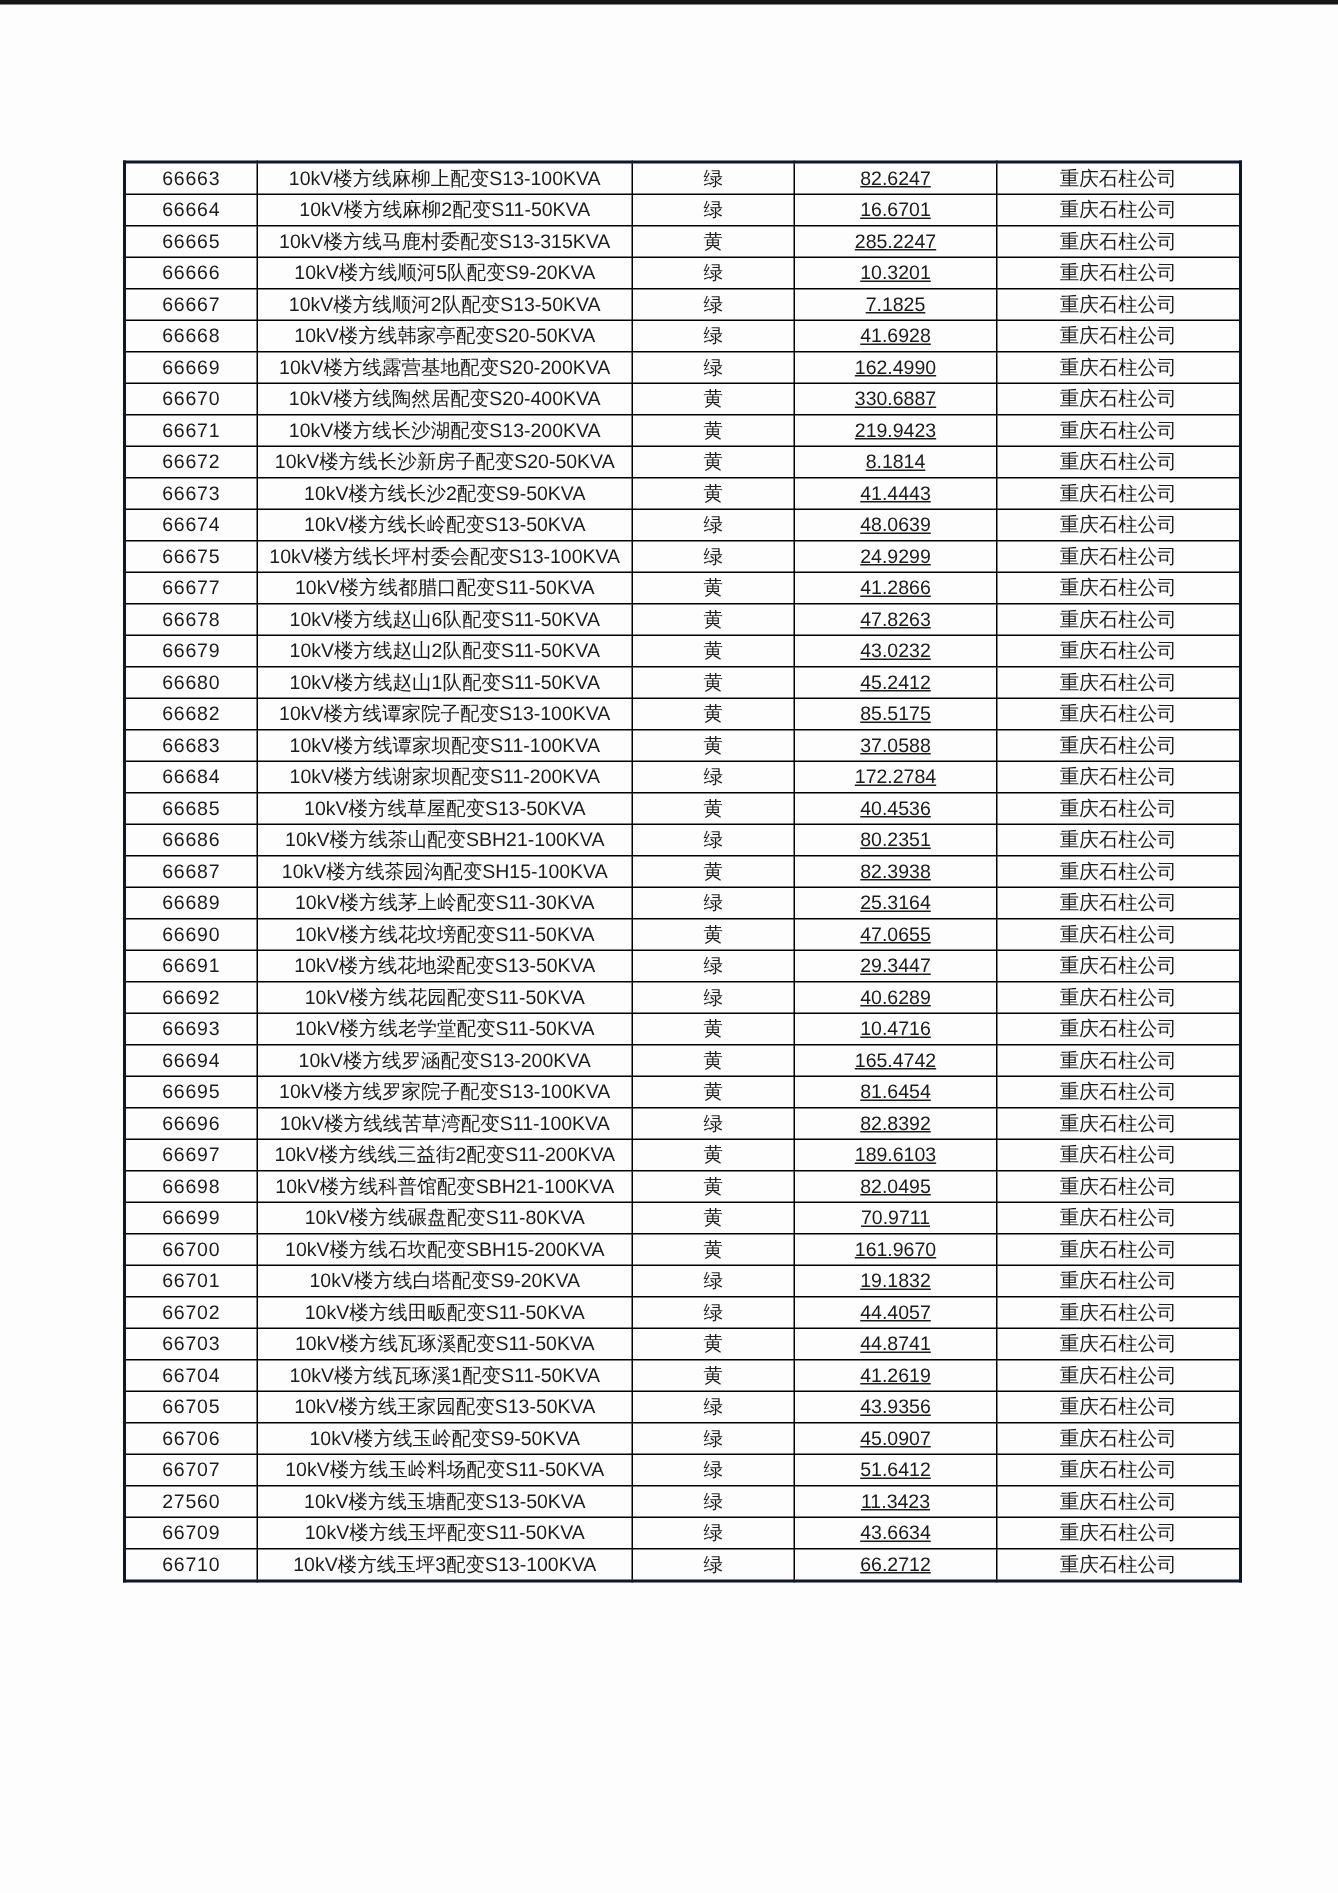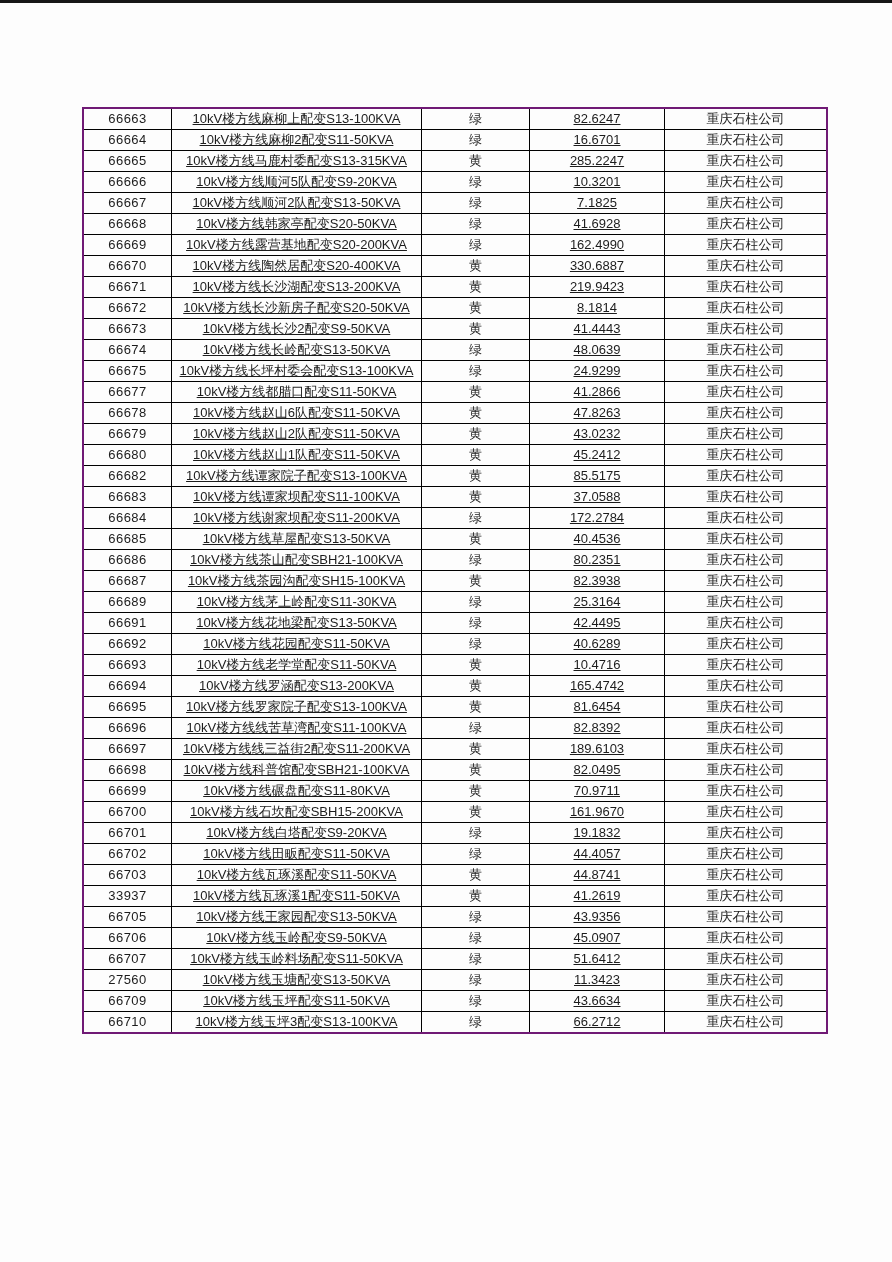--- a/index.html
+++ b/index.html
@@ -14,36 +14,36 @@
     position: absolute; top: 0; left: 0;
     width: 892px; height: 3px;
     background: #161616;
   }
   table.data-table {
     position: absolute;
     left: 82px; top: 107px;
     width: 718px;
     border-collapse: collapse;
     table-layout: fixed;
-    border: 2px solid #701a75;
+    border: 2px solid #0f172a;
   }
   table.data-table td {
     border: 1.4px solid #000;
     height: 20px;
     padding: 0 2px;
     text-align: center;
     vertical-align: middle;
     font-size: 13px;
     color: #1c1c1c;
     white-space: nowrap;
     overflow: hidden;
     line-height: 20px;
   }
   td.col-id      { width: 83px;  letter-spacing: 0.5px; }
-  td.col-name    { width: 245px; text-decoration: underline; }
+  td.col-name    { width: 245px; }
   td.col-flag    { width: 103px; }
   td.col-value   { width: 130px; text-decoration: underline; }
   td.col-company { width: 157px; color: #a03a30; }
 </style>
 </head>
 <body>
 
 <div class="top-edge"></div>
 
 <table class="data-table">
@@ -210,24 +210,31 @@
     <td class="col-company">重庆石柱公司</td>
   </tr>
       <tr>
     <td class="col-id">66689</td>
     <td class="col-name">10kV楼方线茅上岭配变S11-30KVA</td>
     <td class="col-flag">绿</td>
     <td class="col-value">25.3164</td>
     <td class="col-company">重庆石柱公司</td>
   </tr>
       <tr>
+    <td class="col-id">66690</td>
+    <td class="col-name">10kV楼方线花坟塝配变S11-50KVA</td>
+    <td class="col-flag">黄</td>
+    <td class="col-value">47.0655</td>
+    <td class="col-company">重庆石柱公司</td>
+  </tr>
+      <tr>
     <td class="col-id">66691</td>
     <td class="col-name">10kV楼方线花地梁配变S13-50KVA</td>
     <td class="col-flag">绿</td>
-    <td class="col-value">42.4495</td>
+    <td class="col-value">29.3447</td>
     <td class="col-company">重庆石柱公司</td>
   </tr>
       <tr>
     <td class="col-id">66692</td>
     <td class="col-name">10kV楼方线花园配变S11-50KVA</td>
     <td class="col-flag">绿</td>
     <td class="col-value">40.6289</td>
     <td class="col-company">重庆石柱公司</td>
   </tr>
       <tr>
@@ -301,21 +308,21 @@
     <td class="col-company">重庆石柱公司</td>
   </tr>
       <tr>
     <td class="col-id">66703</td>
     <td class="col-name">10kV楼方线瓦琢溪配变S11-50KVA</td>
     <td class="col-flag">黄</td>
     <td class="col-value">44.8741</td>
     <td class="col-company">重庆石柱公司</td>
   </tr>
       <tr>
-    <td class="col-id">33937</td>
+    <td class="col-id">66704</td>
     <td class="col-name">10kV楼方线瓦琢溪1配变S11-50KVA</td>
     <td class="col-flag">黄</td>
     <td class="col-value">41.2619</td>
     <td class="col-company">重庆石柱公司</td>
   </tr>
       <tr>
     <td class="col-id">66705</td>
     <td class="col-name">10kV楼方线王家园配变S13-50KVA</td>
     <td class="col-flag">绿</td>
     <td class="col-value">43.9356</td>

